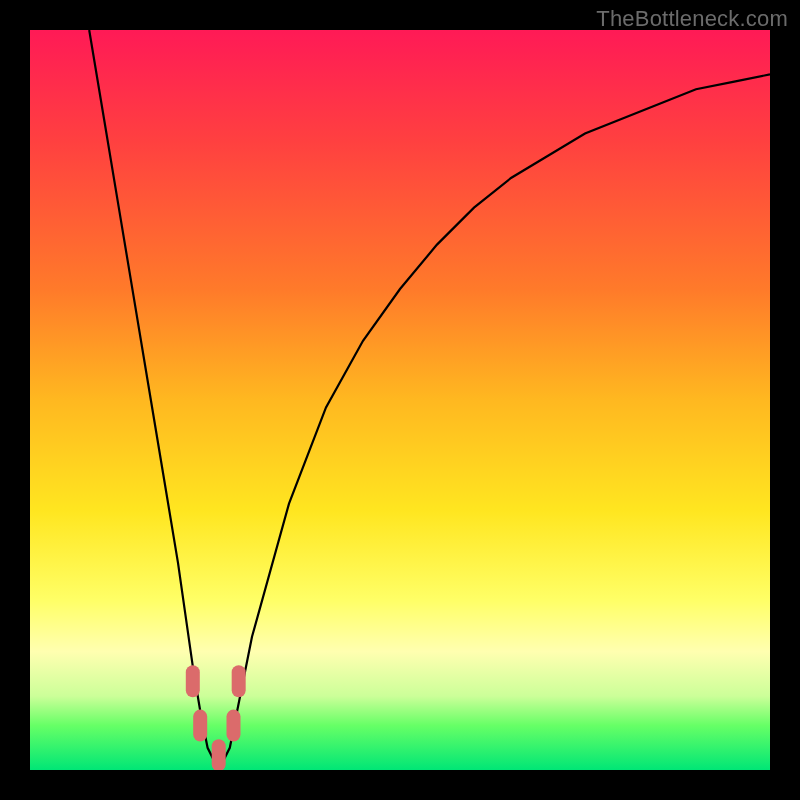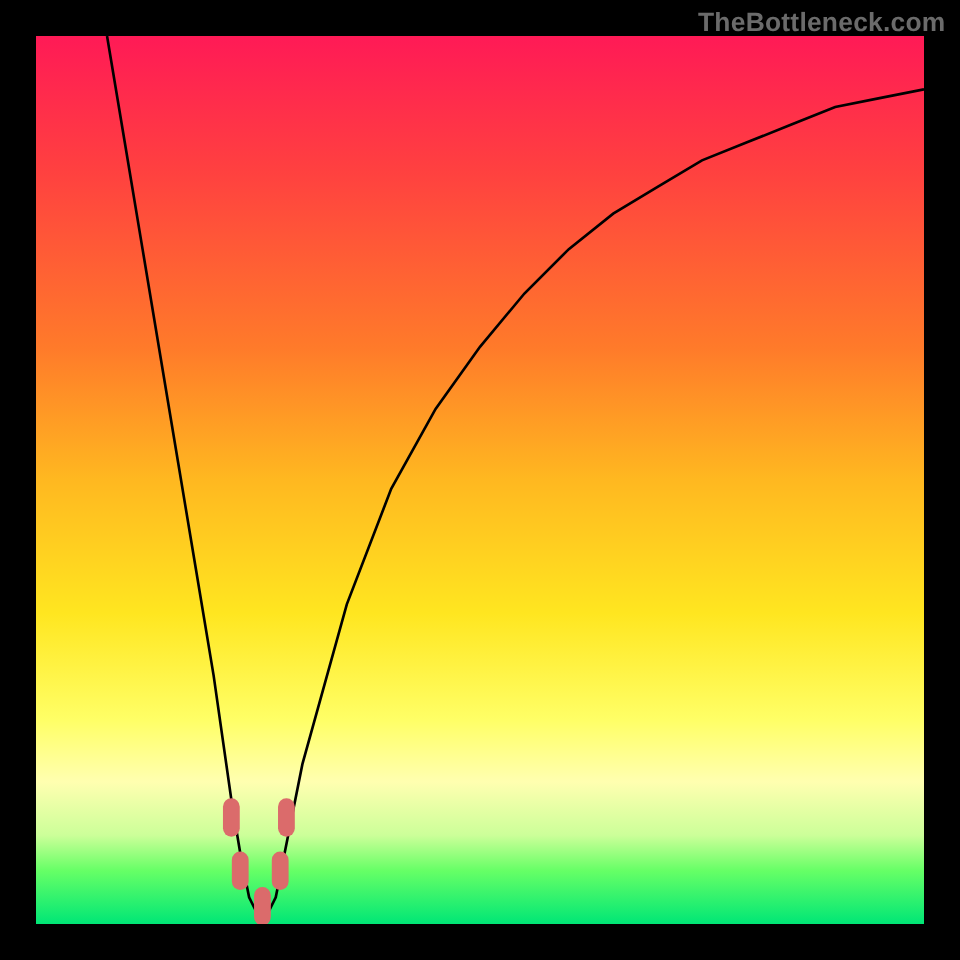--- a/index.html
+++ b/index.html
@@ -31,21 +31,21 @@
       #00e676 100%
     );
   }
   .watermark {
     position: absolute;
     top: 6px;
     right: 12px;
     color: #6b6b6b;
     font-size: 22px;
     letter-spacing: 0.2px;
-    font-weight: 700;
+    font-weight: 400;
   }
   svg.curve {
     position: absolute;
     left: 0;
     top: 0;
     width: 740px;
     height: 740px;
   }
   .marker {
     fill: #db6b6b;

